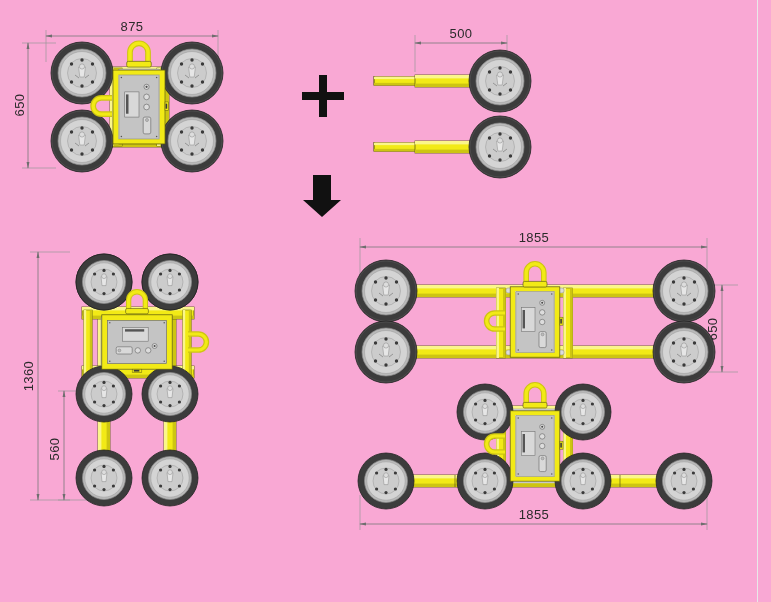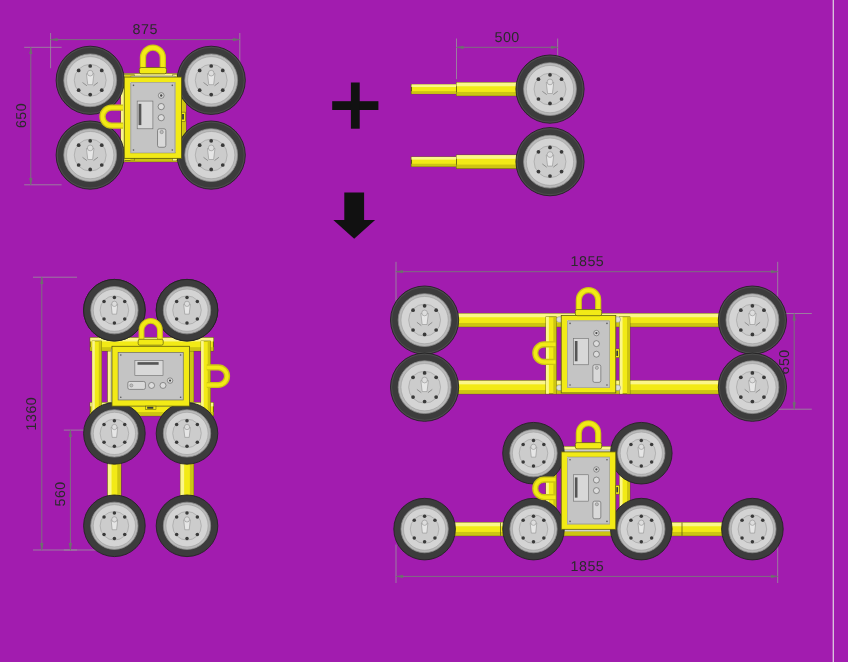--- a/index.html
+++ b/index.html
@@ -5,21 +5,21 @@
 <style>
   html,body{margin:0;padding:0;background:#ffffff;}
   body{
     font-family:"Liberation Sans", sans-serif;
     -webkit-font-smoothing:antialiased;
   }
   #stage{
     position:relative;
     width:771px;
     height:602px;
-    background:#a21caf;
+    background:#f9a8d4;
     overflow:hidden;
   }
   
   .page-edge{
     position:absolute;
     top:0;
     width:1px;
     height:602px;
     background:#e8e8e8;
   }

